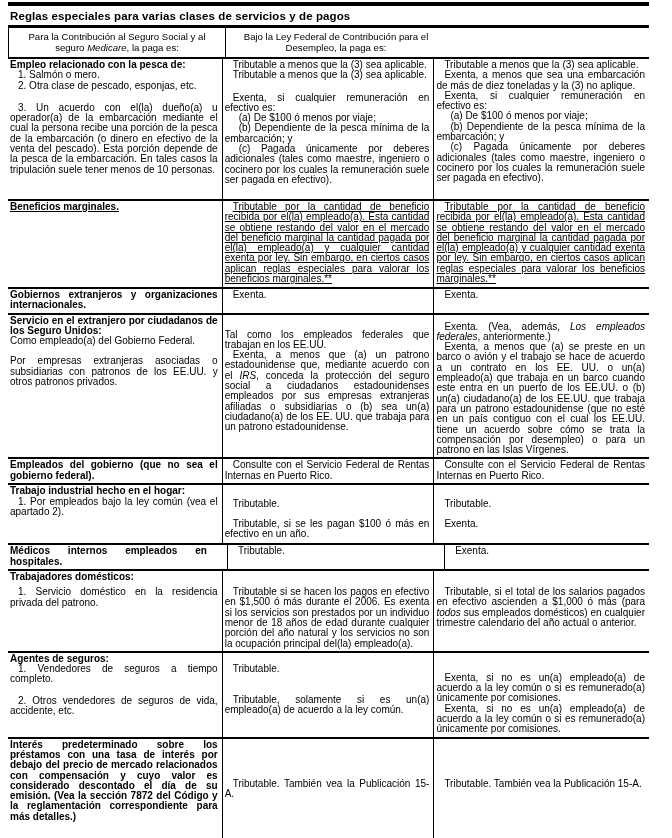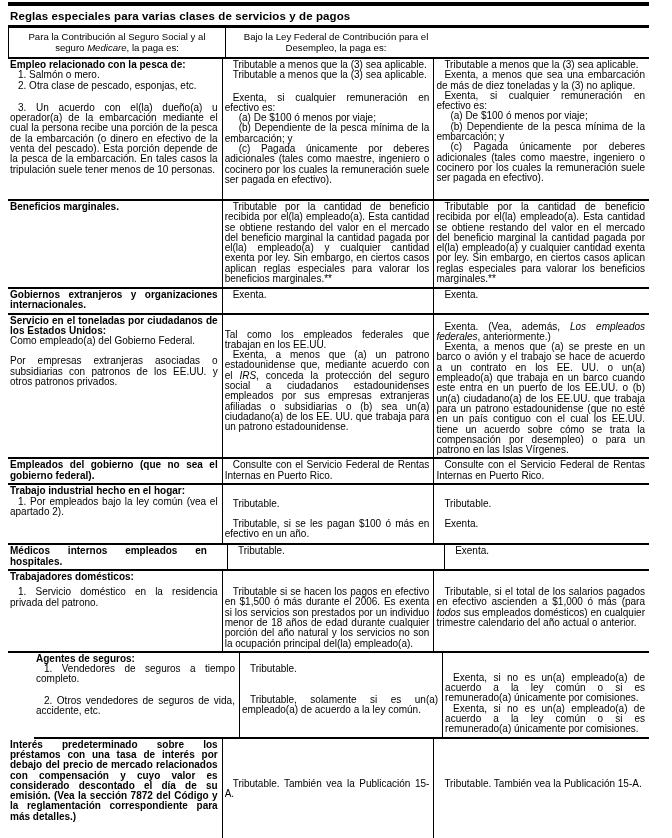--- a/index.html
+++ b/index.html
@@ -55,21 +55,21 @@
           </div>
           <div class="cell c2">
             <p class="ind"><span>Tributable a menos que la (3) sea aplicable.</span></p>
             <p class="ind"><span>Exenta, a menos que sea una embarcación de más de diez toneladas y la (3) no aplique.</span></p>
             <p class="ind"><span>Exenta, si cualquier remuneración en efectivo es:</span></p>
             <p class="ind2"><span>(a) De $100 ó menos por viaje;</span></p>
             <p class="ind2"><span>(b) Dependiente de la pesca mínima de la embarcación; y</span></p>
             <p class="ind2"><span>(c) Pagada únicamente por deberes adicionales (tales como maestre, ingeniero o cocinero por los cuales la remuneración suele ser pagada en efectivo).</span></p>
           </div>
         </div>
-        <div class="trow" style="min-height: 86px;">
+        <div class="trow" style="min-height: 86px; text-decoration: underline;">
           <div class="cell c0">
             <p class="b"><span>Beneficios marginales.</span></p>
           </div>
           <div class="cell c1">
             <p class="ind"><span>Tributable por la cantidad de beneficio recibida por el(la) empleado(a). Esta cantidad se obtiene restando del valor en el mercado del beneficio marginal la cantidad pagada por el(la) empleado(a) y cualquier cantidad exenta por ley. Sin embargo, en ciertos casos aplican reglas especiales para valorar los beneficios marginales.**</span></p>
           </div>
           <div class="cell c2">
             <p class="ind"><span>Tributable por la cantidad de beneficio recibida por el(la) empleado(a). Esta cantidad se obtiene restando del valor en el mercado del beneficio marginal la cantidad pagada por el(la) empleado(a) y cualquier cantidad exenta por ley. Sin embargo, en ciertos casos aplican reglas especiales para valorar los beneficios marginales.**</span></p>
           </div>
         </div>
@@ -79,21 +79,21 @@
           </div>
           <div class="cell c1">
             <p class="ind"><span>Exenta.</span></p>
           </div>
           <div class="cell c2">
             <p class="ind"><span>Exenta.</span></p>
           </div>
         </div>
         <div class="trow" style="min-height: 139px;">
           <div class="cell c0">
-            <p class="b"><span>Servicio en el toneladas por ciudadanos de los Estados Unidos:</span></p>
+            <p class="b"><span>Servicio en el extranjero por ciudadanos de los Seguro Unidos:</span></p>
             <p><span>Como empleado(a) del Gobierno Federal.</span></p>
             <p style="margin-top: 10px;"><span>Por empresas extranjeras asociadas o subsidiarias con patronos de los EE.UU. y otros patronos privados.</span></p>
           </div>
           <div class="cell c1" style="padding-top: 15px;">
             <p><span>Tal como los empleados federales que trabajan en los EE.UU.</span></p>
             <p class="ind"><span>Exenta, a menos que (a) un patrono estadounidense que, mediante acuerdo con el </span><i>IRS</i><span>, conceda la protección del seguro social a ciudadanos estadounidenses empleados por sus empresas extranjeras afiliadas o subsidiarias o (b) sea un(a) ciudadano(a) de los EE. UU. que trabaja para un patrono estadounidense.</span></p>
           </div>
           <div class="cell c2" style="padding-top: 7px;">
             <p class="ind"><span>Exenta. (Vea, además, </span><i>Los empleados federales</i><span>, anteriormente.)</span></p>
             <p class="ind"><span>Exenta, a menos que (a) se preste en un barco o avión y el trabajo se hace de acuerdo a un contrato en los EE. UU. o un(a) empleado(a) que trabaja en un barco cuando este entra en un puerto de los EE.UU. o (b) un(a) ciudadano(a) de los EE.UU. que trabaja para un patrono estadounidense (que no esté en un país contiguo con el cual los EE.UU. tiene un acuerdo sobre cómo se trata la compensación por desempleo) o para un patrono en las Islas Vírgenes.</span></p>
@@ -140,21 +140,21 @@
             <p class="b"><span>Trabajadores domésticos:</span></p>
             <p class="ind" style="margin-top: 5px;"><span>1. Servicio doméstico en la residencia privada del patrono.</span></p>
           </div>
           <div class="cell c1" style="padding-top: 16px;">
             <p class="ind"><span>Tributable si se hacen los pagos en efectivo en $1,500 ó más durante el 2006. Es exenta si los servicios son prestados por un individuo menor de 18 años de edad durante cualquier porción del año natural y los servicios no son la ocupación principal del(la) empleado(a).</span></p>
           </div>
           <div class="cell c2" style="padding-top: 16px;">
             <p class="ind"><span>Tributable, si el total de los salarios pagados en efectivo ascienden a $1,000 ó más (para </span><i>todos</i><span> sus empleados domésticos) en cualquier trimestre calendario del año actual o anterior.</span></p>
           </div>
         </div>
-        <div class="trow" style="min-height: 77px; margin-left: 26px;">
+        <div class="trow" style="min-height: 77px;">
           <div class="cell c0">
             <p class="b"><span>Agentes de seguros:</span></p>
             <p class="ind"><span>1. Vendedores de seguros a tiempo completo.</span></p>
             <p class="ind" style="margin-top: 11px;"><span>2. Otros vendedores de seguros de vida, accidente, etc.</span></p>
           </div>
           <div class="cell c1" style="padding-top: 11px;">
             <p class="ind"><span>Tributable.</span></p>
             <p class="ind" style="margin-top: 21px;"><span>Tributable, solamente si es un(a) empleado(a) de acuerdo a la ley común.</span></p>
           </div>
           <div class="cell c2" style="padding-top: 20px;">

